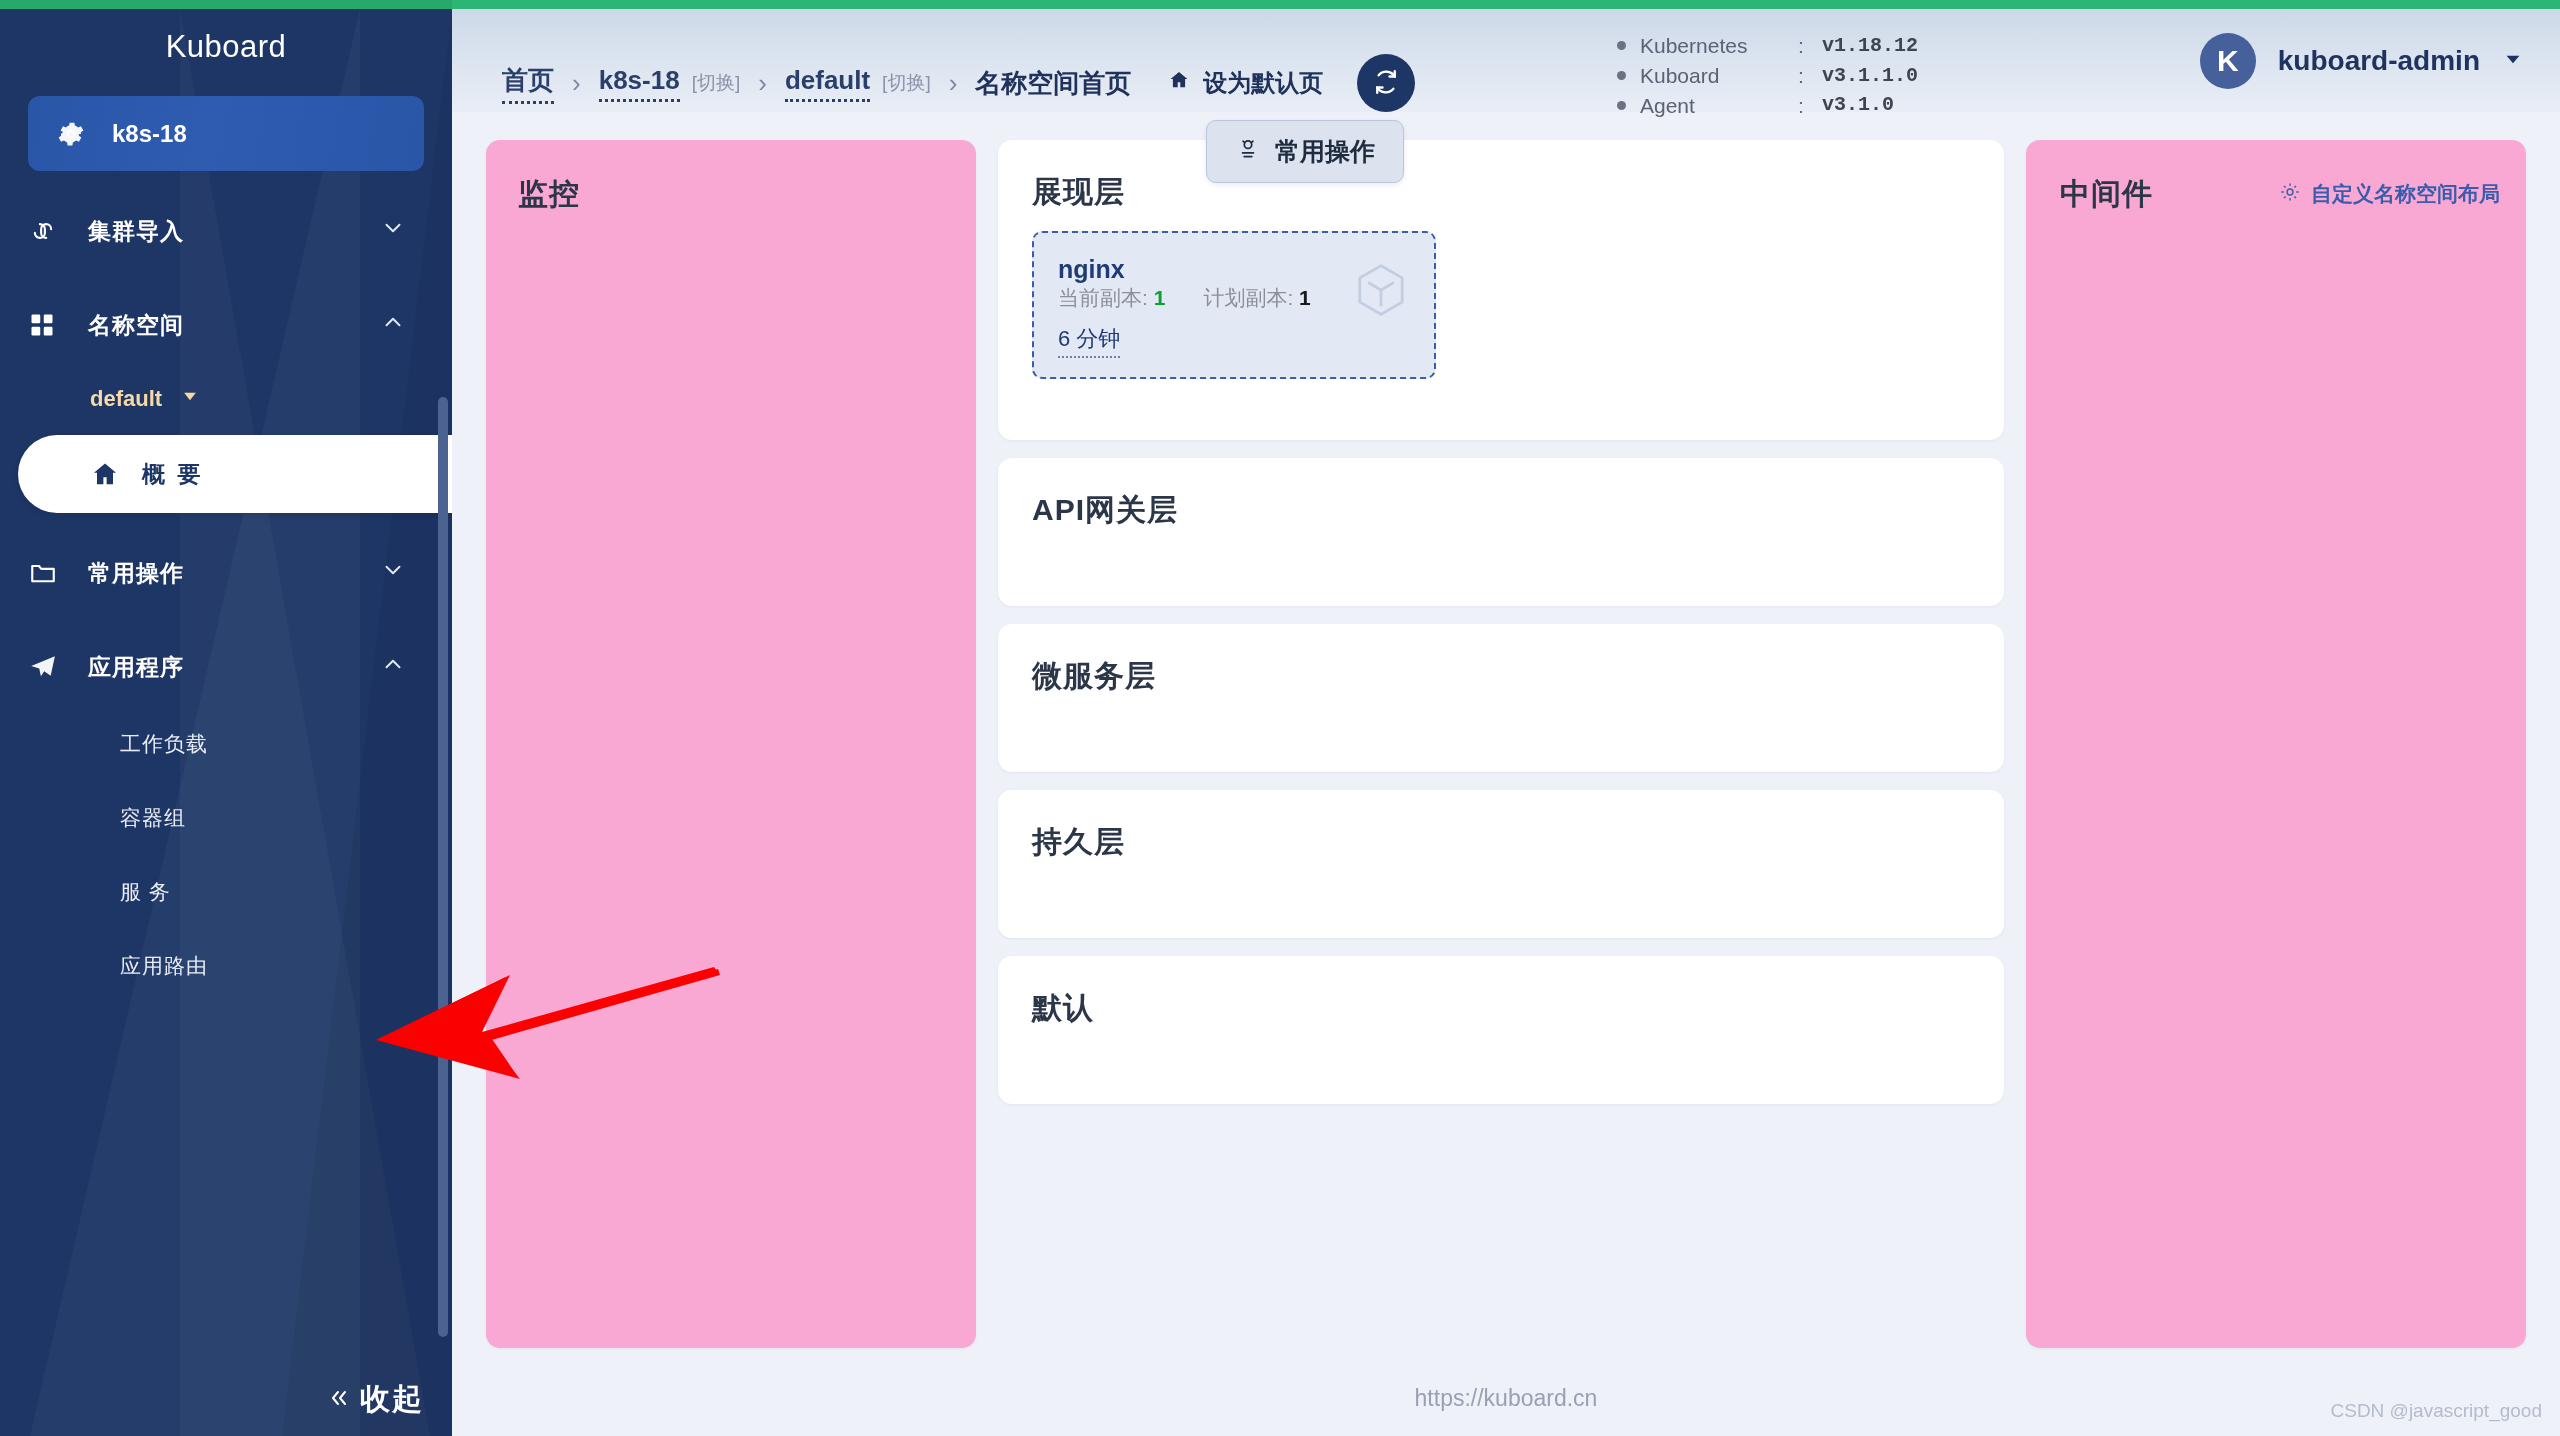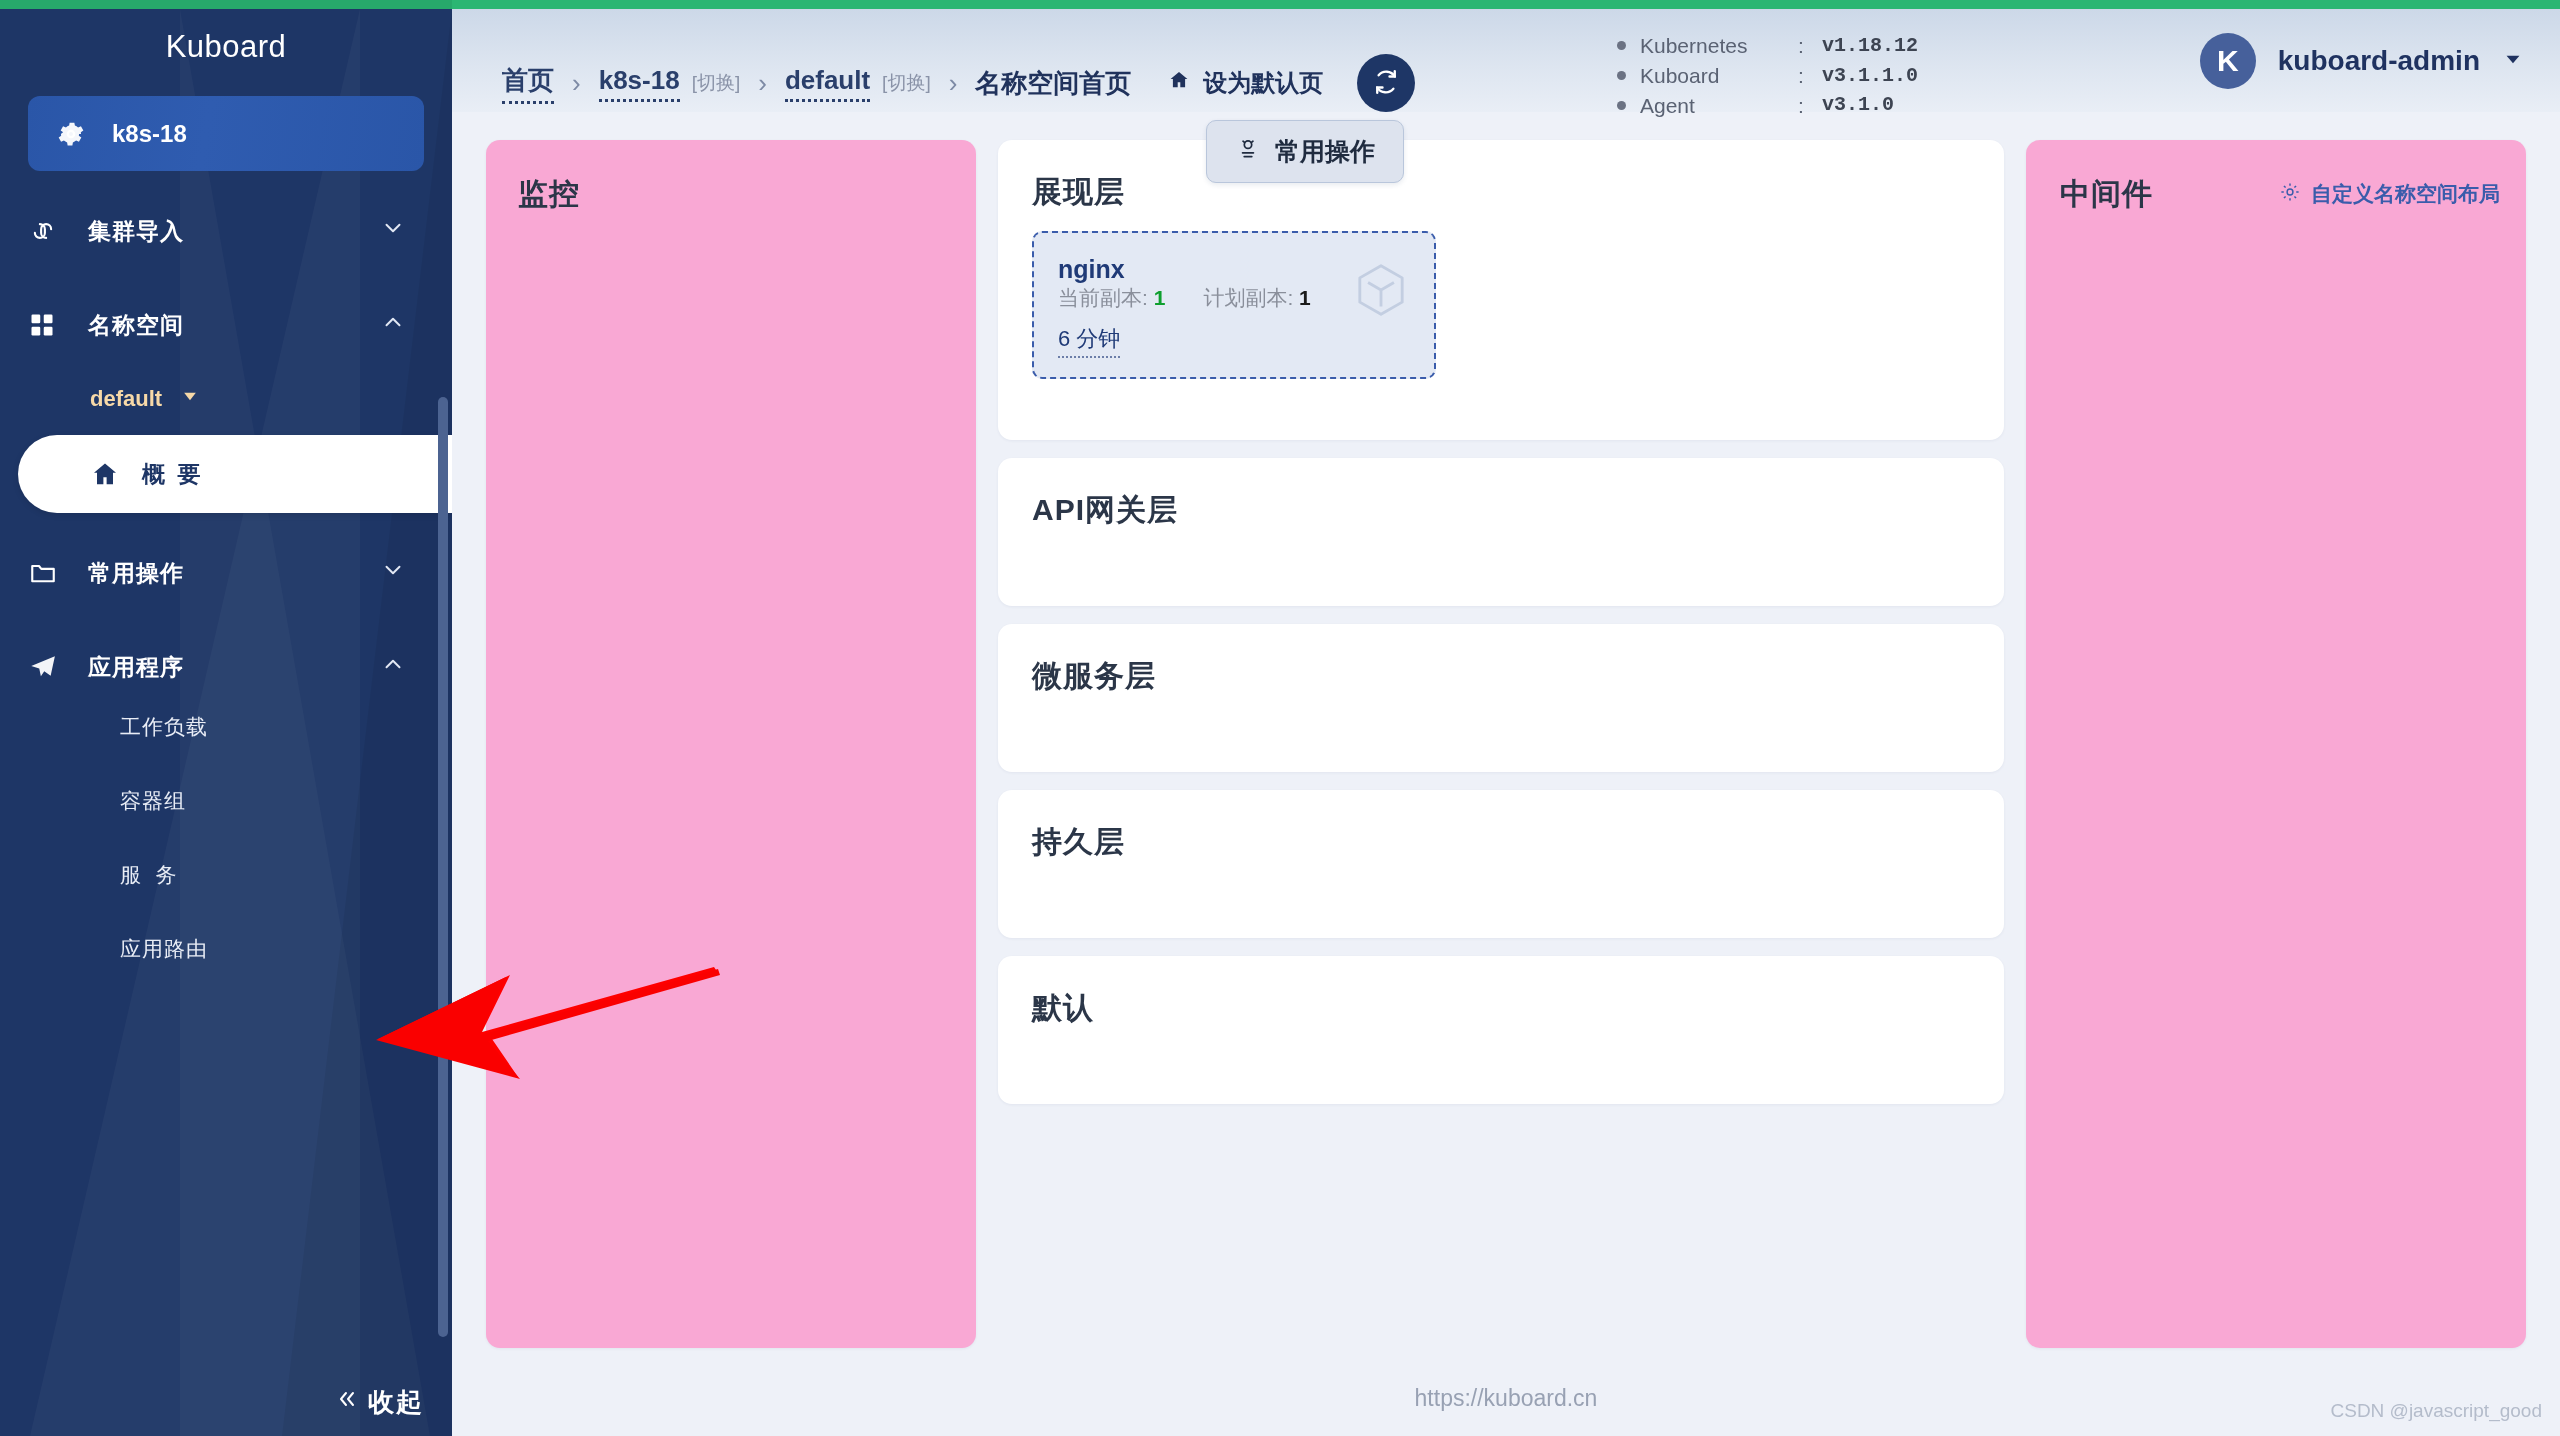--- a/index.html
+++ b/index.html
@@ -72,28 +72,28 @@
   .nav-active {
     position: relative; margin: 14px 0 0 18px;
     height: 78px; border-radius: 42px 0 0 42px;
     background: #ffffff; display: flex; align-items: center; padding-left: 72px;
     color: #1e3666; font-size: 23px; font-weight: 700; letter-spacing: 3px;
     box-shadow: 0 2px 6px rgba(0,0,0,.12);
   }
   .nav-active .ic { margin-right: 22px; display:flex; align-items:center; }
 
   .nav-sub {
-    position: relative; height: 62px; display: flex; align-items: flex-start;
+    position: relative; height: 62px; display: flex; align-items: center;
     padding-left: 120px; margin-top: 12px;
-    color: #e9edf6; font-size: 21px; letter-spacing: 1px; font-family: Liberation Mono, monospace;
+    color: #e9edf6; font-size: 21px; letter-spacing: 1px;
   }
 
   .collapse {
     position: absolute; right: 28px; bottom: 16px;
-    color: #ffffff; font-size: 26px; font-weight: 700; letter-spacing: 2px;
+    color: #ffffff; font-size: 30px; font-weight: 700; letter-spacing: 2px;
     display: flex; align-items: center; gap: 10px;
   }
 
   .sb-scroll {
     position: absolute; right: 4px; top: 388px; width: 10px; height: 940px;
     background: #4c6391; border-radius: 6px;
   }
 
   
   .main {

